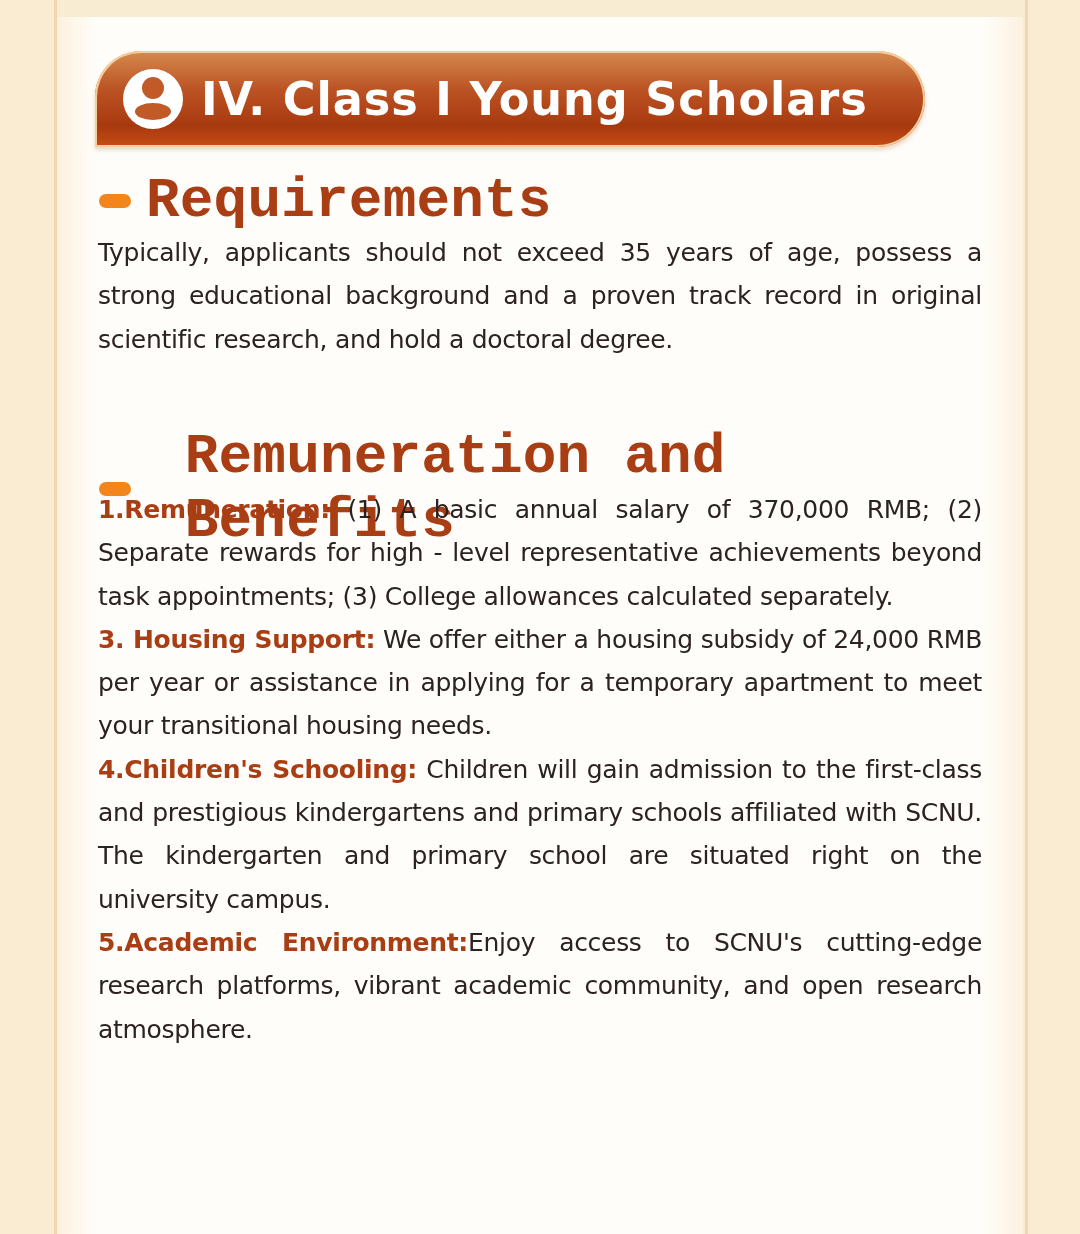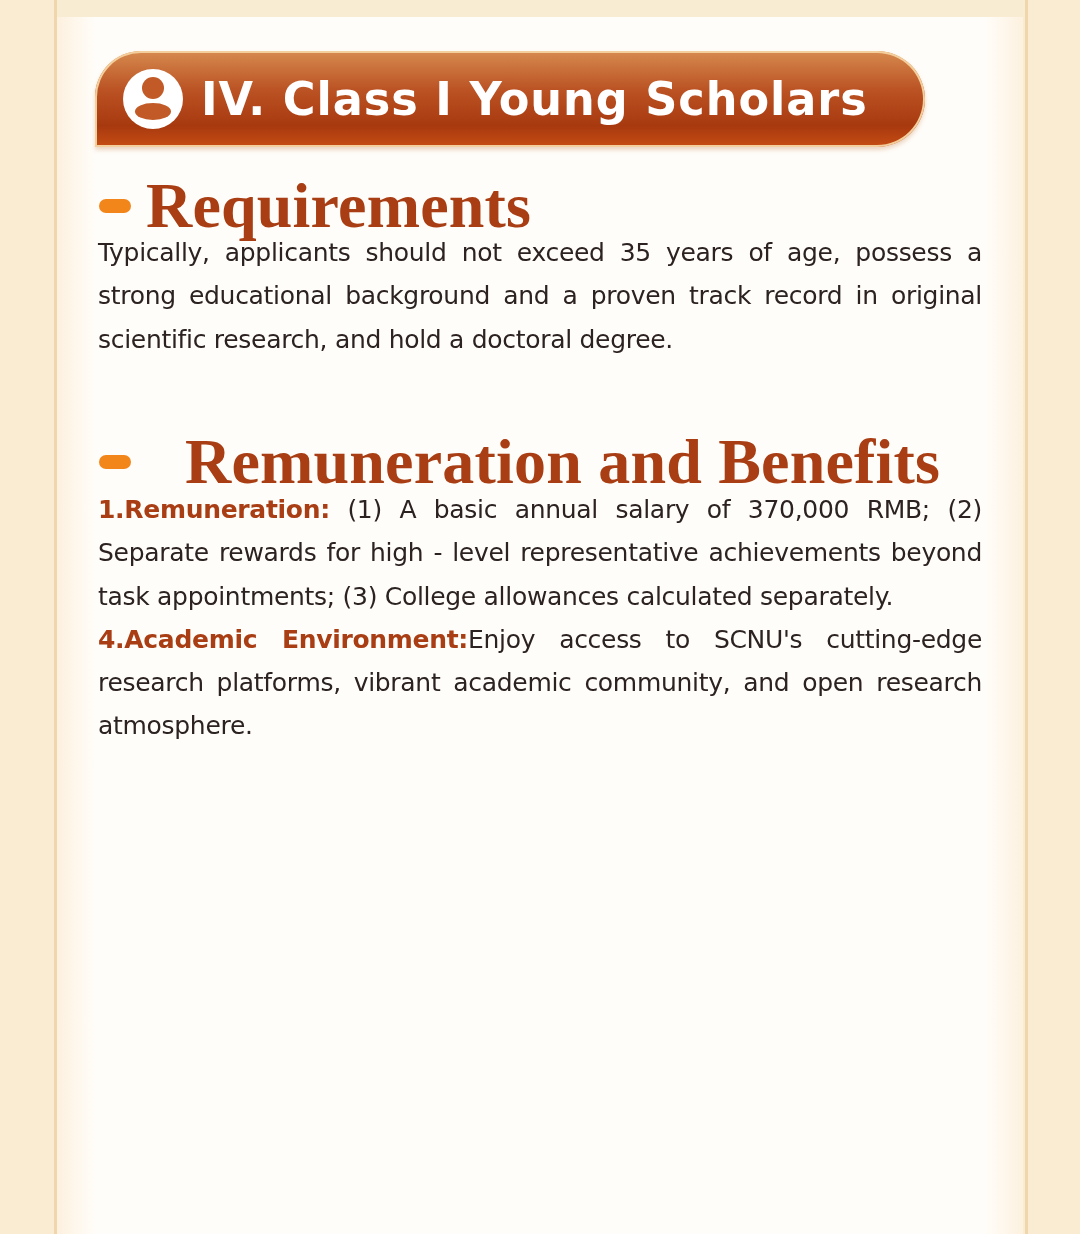--- a/index.html
+++ b/index.html
@@ -45,22 +45,22 @@
     font-family: "DejaVu Sans", sans-serif;
     transform: scaleX(0.97); transform-origin: left center;
   }
   .section-head {
     position: absolute; left: 42px; display: flex; align-items: center;
   }
   .section-head .dash {
     width: 32px; height: 14px; border-radius: 7px; background: #f2861a; margin-right: 15px;
   }
   .section-head .label {
-    color: #a93d13; font-size: 64px; font-weight: bold;
-    font-family: Liberation Serif, serif; letter-spacing: 0.2px;
+    color: #a93d13; font-size: 56px; font-weight: bold;
+    font-family: Liberation Mono, monospace; letter-spacing: 0.2px;
   }
   .para {
     position: absolute; left: 41px; width: 884px;
     color: #2b2221; font-size: 25px; line-height: 43.3px;
     text-align: justify; text-align-last: left;
     font-family: "DejaVu Sans", sans-serif;
     letter-spacing: -0.3px;
   }
   .para .key { color: #a93d13; font-weight: bold; }
   .item { margin: 0; }
@@ -91,17 +91,23 @@
   <div class="section-head" style="top:408px;gap:39px;">
     <span class="dash"></span>
     <span class="label">Remuneration and Benefits</span>
   </div>
 
   <div class="para" style="top:471px;">
     <p class="item">
       <span class="key">1.Remuneration:</span><span> (1) A basic annual salary of 370,000 RMB; (2) Separate rewards for high - level representative achievements beyond task appointments; (3) College allowances calculated separately.</span>
     </p>
     <p class="item">
-      <span class="key">4.Academic Environment:</span><span>Enjoy access to SCNU's cutting-edge research platforms, vibrant academic community, and open research atmosphere.</span>
+      <span class="key">3. Housing Support:</span><span> We offer either a housing subsidy of 24,000 RMB per year or assistance in applying for a temporary apartment to meet your transitional housing needs.</span>
+    </p>
+    <p class="item">
+      <span class="key">4.Children's Schooling:</span><span> Children will gain admission to the first-class and prestigious kindergartens and primary schools affiliated with SCNU. The kindergarten and primary school are situated right on the university campus.</span>
+    </p>
+    <p class="item">
+      <span class="key">5.Academic Environment:</span><span>Enjoy access to SCNU's cutting-edge research platforms, vibrant academic community, and open research atmosphere.</span>
     </p>
   </div>
 
 </div>
 
 </body></html>

